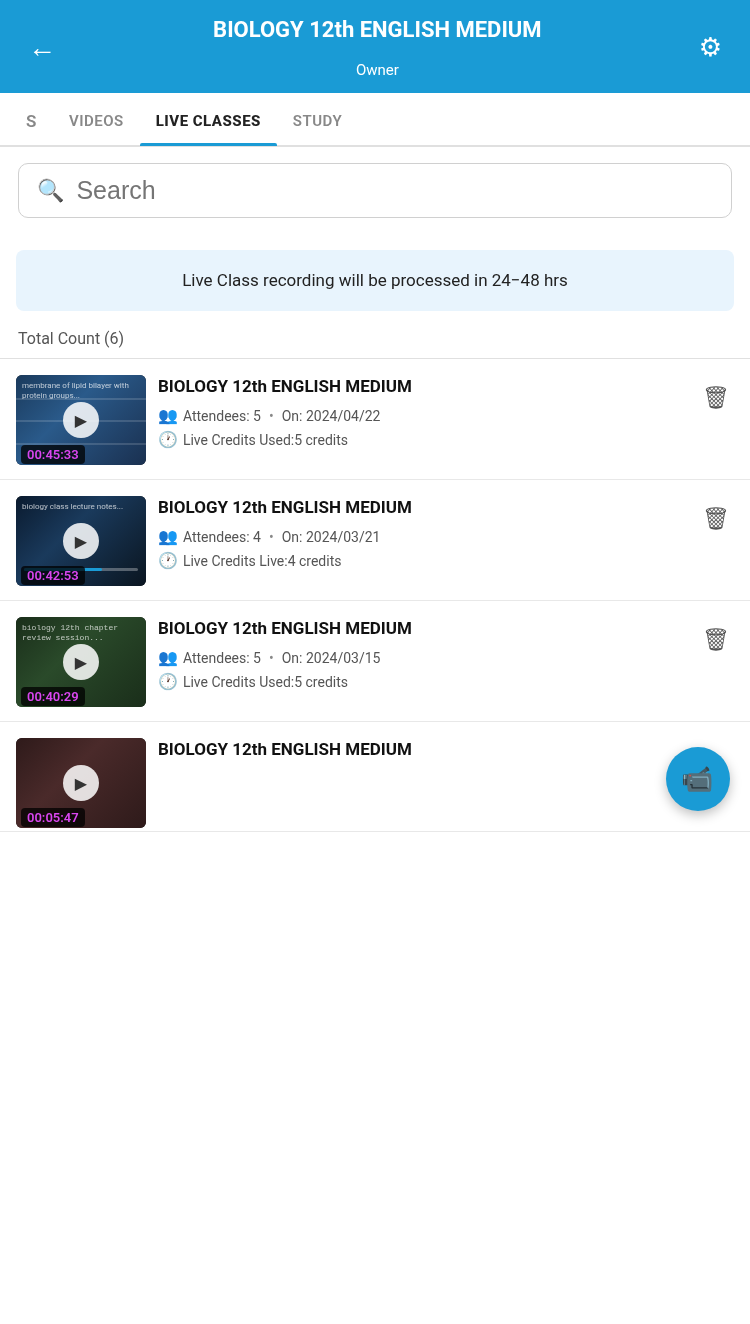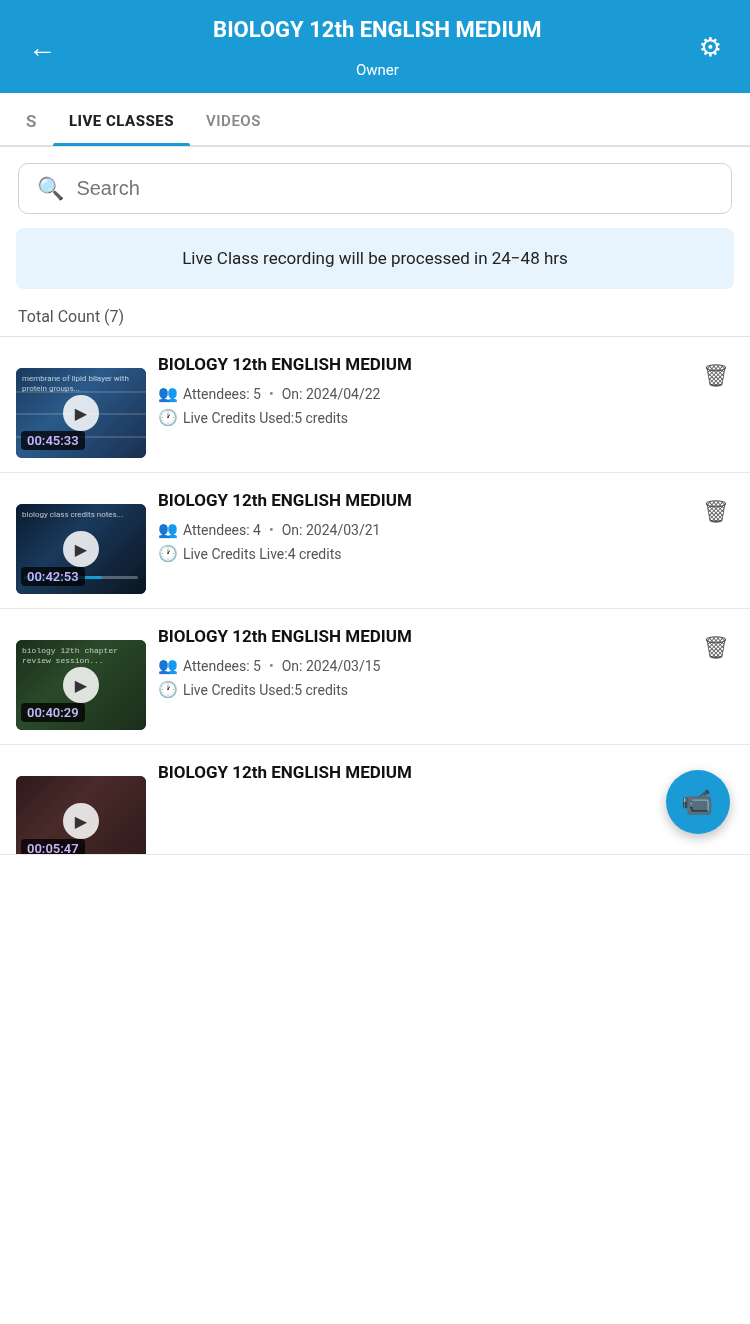--- a/index.html
+++ b/index.html
@@ -91,29 +91,29 @@
       background: #fff;
     }
     .search-icon-wrap {
       color: #aaa;
       font-size: 22px;
       margin-right: 12px;
     }
     .search-input {
       border: none;
       outline: none;
-      font-size: 20px;
+      font-size: 25px;
       color: #bbb;
       background: transparent;
       width: 100%;
     }
 
     
     .notice-banner {
-      margin: 4px 16px 12px;
+      margin: 22px 16px 12px;
       background: #e8f4fd;
       border-radius: 8px;
       padding: 18px 20px;
       text-align: center;
     }
     .notice-banner-text {
       font-size: 17px;
       color: #222;
       line-height: 1.5;
     }
@@ -142,21 +142,20 @@
     }
     .thumbnail {
       width: 130px;
       min-width: 130px;
       height: 90px;
       border-radius: 6px;
       background: #222;
       overflow: hidden;
       position: relative;
       flex-shrink: 0;
-      margin-top: 15px;
     }
     .thumbnail-bg {
       width: 100%;
       height: 100%;
       background: linear-gradient(135deg, #1a3a5c 0%, #2a5a8a 40%, #1a3050 100%);
       position: relative;
     }
     .thumbnail-overlay {
       position: absolute;
       inset: 0;
@@ -170,24 +169,24 @@
       border-radius: 50%;
       background: rgba(255,255,255,0.85);
       display: flex;
       align-items: center;
       justify-content: center;
       font-size: 16px;
       color: #333;
     }
     .duration-badge {
       position: absolute;
-      bottom: 8px;
+      bottom: 1px;
       left: 5px;
       background: rgba(0,0,0,0.75);
-      color: #c4b5fd;
+      color: #d946ef;
       font-size: 13px;
       font-weight: 600;
       padding: 2px 6px;
       border-radius: 4px;
     }
     .class-info {
       flex: 1;
       padding: 0 12px;
     }
     .class-title {
@@ -289,36 +288,37 @@
   <span class="header-back">←</span>
   <div class="header-center">
     <div class="header-title">BIOLOGY 12th ENGLISH MEDIUM</div>
     <div class="header-subtitle">Owner</div>
   </div>
   <span class="header-gear">⚙</span>
 </div>
 
 <div class="tabs">
   <div class="tab tab-s">S</div>
+  <div class="tab">VIDEOS</div>
   <div class="tab active">LIVE CLASSES</div>
-  <div class="tab">VIDEOS</div>
+  <div class="tab">STUDY</div>
 </div>
 
 <div class="search-container">
   <div class="search-box">
     <span class="search-icon-wrap">🔍</span>
     <input class="search-input" type="text" placeholder="Search" style="">
   </div>
 </div>
 
 <div class="notice-banner">
   <span class="notice-banner-text">Live Class recording will be processed in 24−48 hrs</span>
 </div>
 
-<div class="total-count">Total Count (7)</div>
+<div class="total-count">Total Count (6)</div>
 
 <div class="divider"></div>
 
 <div style="position:relative;">
 
   <div class="overlay-text">
   </div>
 
   <div class="class-item">
     <div class="thumbnail">
@@ -345,21 +345,21 @@
         <span class="meta-icon">🕐</span>
         <span>Live Credits Used:5 credits</span>
       </div>
     </div>
     <div class="delete-btn">🗑</div>
   </div>
 
   <div class="class-item">
     <div class="thumbnail">
       <div class="thumbnail-bg" style="background: linear-gradient(135deg, #0a1a2e 0%, #1a3a5c 40%, #0a1520 100%);">
-        <div class="thumb-text-small">biology class credits notes...</div>
+        <div class="thumb-text-small">biology class lecture notes...</div>
         <div style="position:absolute;bottom:15px;left:8px;right:8px;height:3px;background:rgba(255,255,255,0.3);border-radius:2px;"></div>
         <div style="position:absolute;bottom:15px;left:8px;width:60%;height:3px;background:#1a9bd5;border-radius:2px;"></div>
       </div>
       <div class="thumbnail-overlay">
         <div class="play-btn">▶</div>
       </div>
       <div class="duration-badge">00:42:53</div>
     </div>
     <div class="class-info">
       <div class="class-title">BIOLOGY 12th ENGLISH MEDIUM</div>

